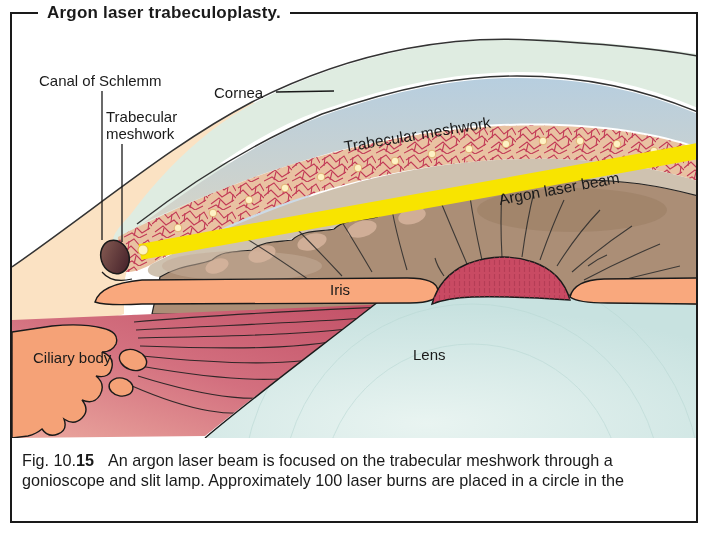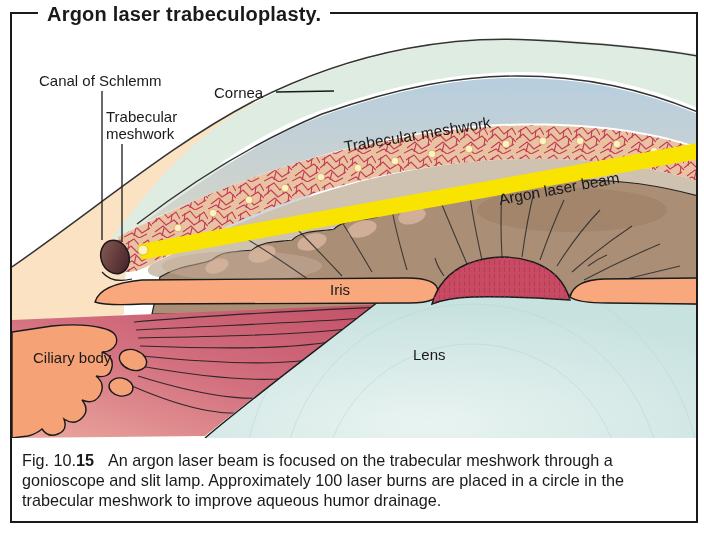--- a/index.html
+++ b/index.html
@@ -1,21 +1,21 @@
 <!DOCTYPE html>
 <html><head>
 <meta charset="utf-8">
 <style>
   html,body{margin:0;padding:0;background:#ffffff;}
   .page{position:relative;width:704px;height:552px;background:#fff;overflow:hidden;
         font-family:"Liberation Sans",sans-serif;color:#1a1a1a;}
   .figure-box{position:absolute;left:10px;top:12px;width:684px;height:507px;
         border:2px solid #1a1a1a;background:#fff;}
   .figure-title{position:absolute;top:-11px;left:26px;background:#fff;padding:0 9px;
-        font-size:20px;font-weight:bold;letter-spacing:.2px;white-space:nowrap;text-align:center;}
+        font-size:17px;font-weight:bold;letter-spacing:.2px;white-space:nowrap;text-align:center;}
   .illustration{position:absolute;left:0;top:0;width:684px;height:424px;display:block;}
   .caption{position:absolute;left:0;top:424px;width:568px;padding:12px 10px 0 10px;
         box-sizing:border-box;font-size:16.2px;line-height:20px;}
   .caption .cap-line{white-space:nowrap;}
   .fig-number{font-weight:bold;}
   .after-fig{margin-left:14px;}
   svg text{font-family:"Liberation Sans",sans-serif;fill:#1a1a1a;}
 </style>
 </head>
 <body>
@@ -187,16 +187,15 @@
       <text font-size="15.5" transform="translate(333 138) rotate(-9.5)">Trabecular meshwork</text>
       <text font-size="15.5" font-weight="500" transform="translate(488 191) rotate(-10.5)">Argon laser beam</text>
       <text x="318" y="281" font-size="15">Iris</text>
       <text x="401" y="346" font-size="15">Lens</text>
       <text x="21" y="349" font-size="15">Ciliary body</text>
     </svg>
 
     <div class="caption">
       <div class="cap-line"><span>Fig. 10.</span><span class="fig-number">15</span><span class="after-fig">An argon laser beam is focused on the trabecular meshwork through a</span></div>
       <div class="cap-line">gonioscope and slit lamp. Approximately 100 laser burns are placed in a circle in the</div>
-      <div class="cap-line">trabecular meshwork to improve aqueous humor drainage.</div>
     </div>
   </div>
 </div>
 
 </body></html>

